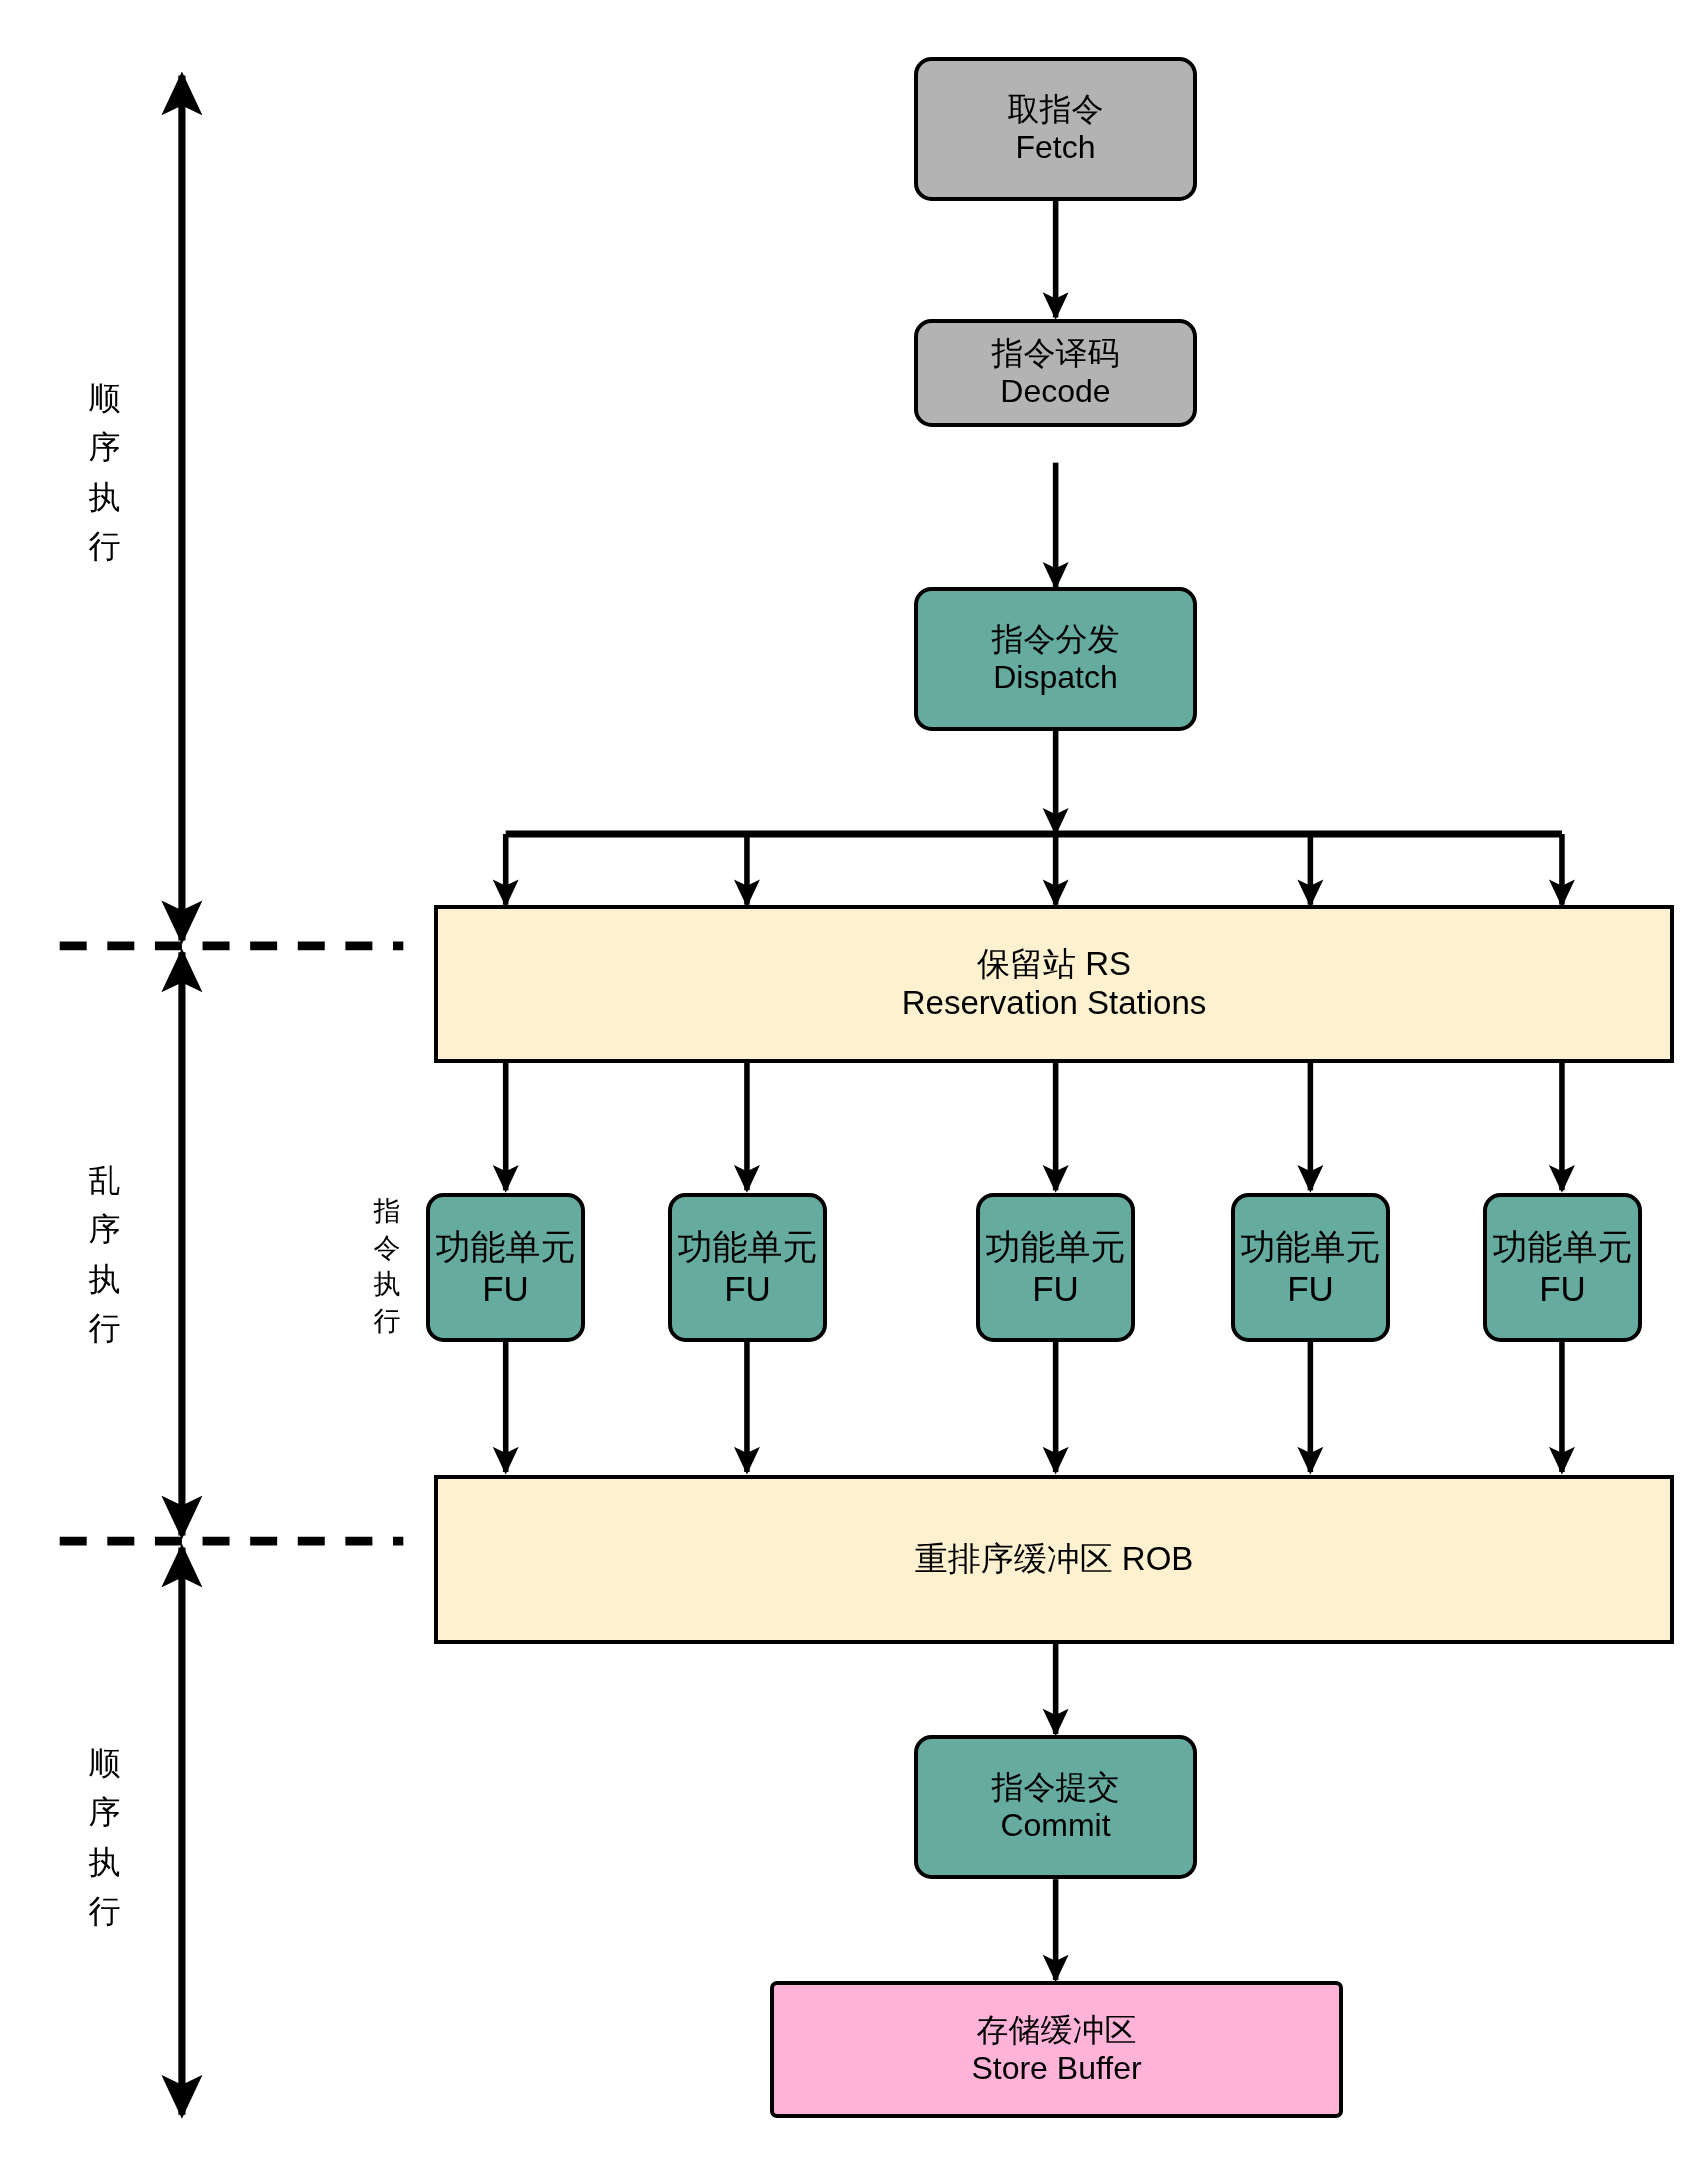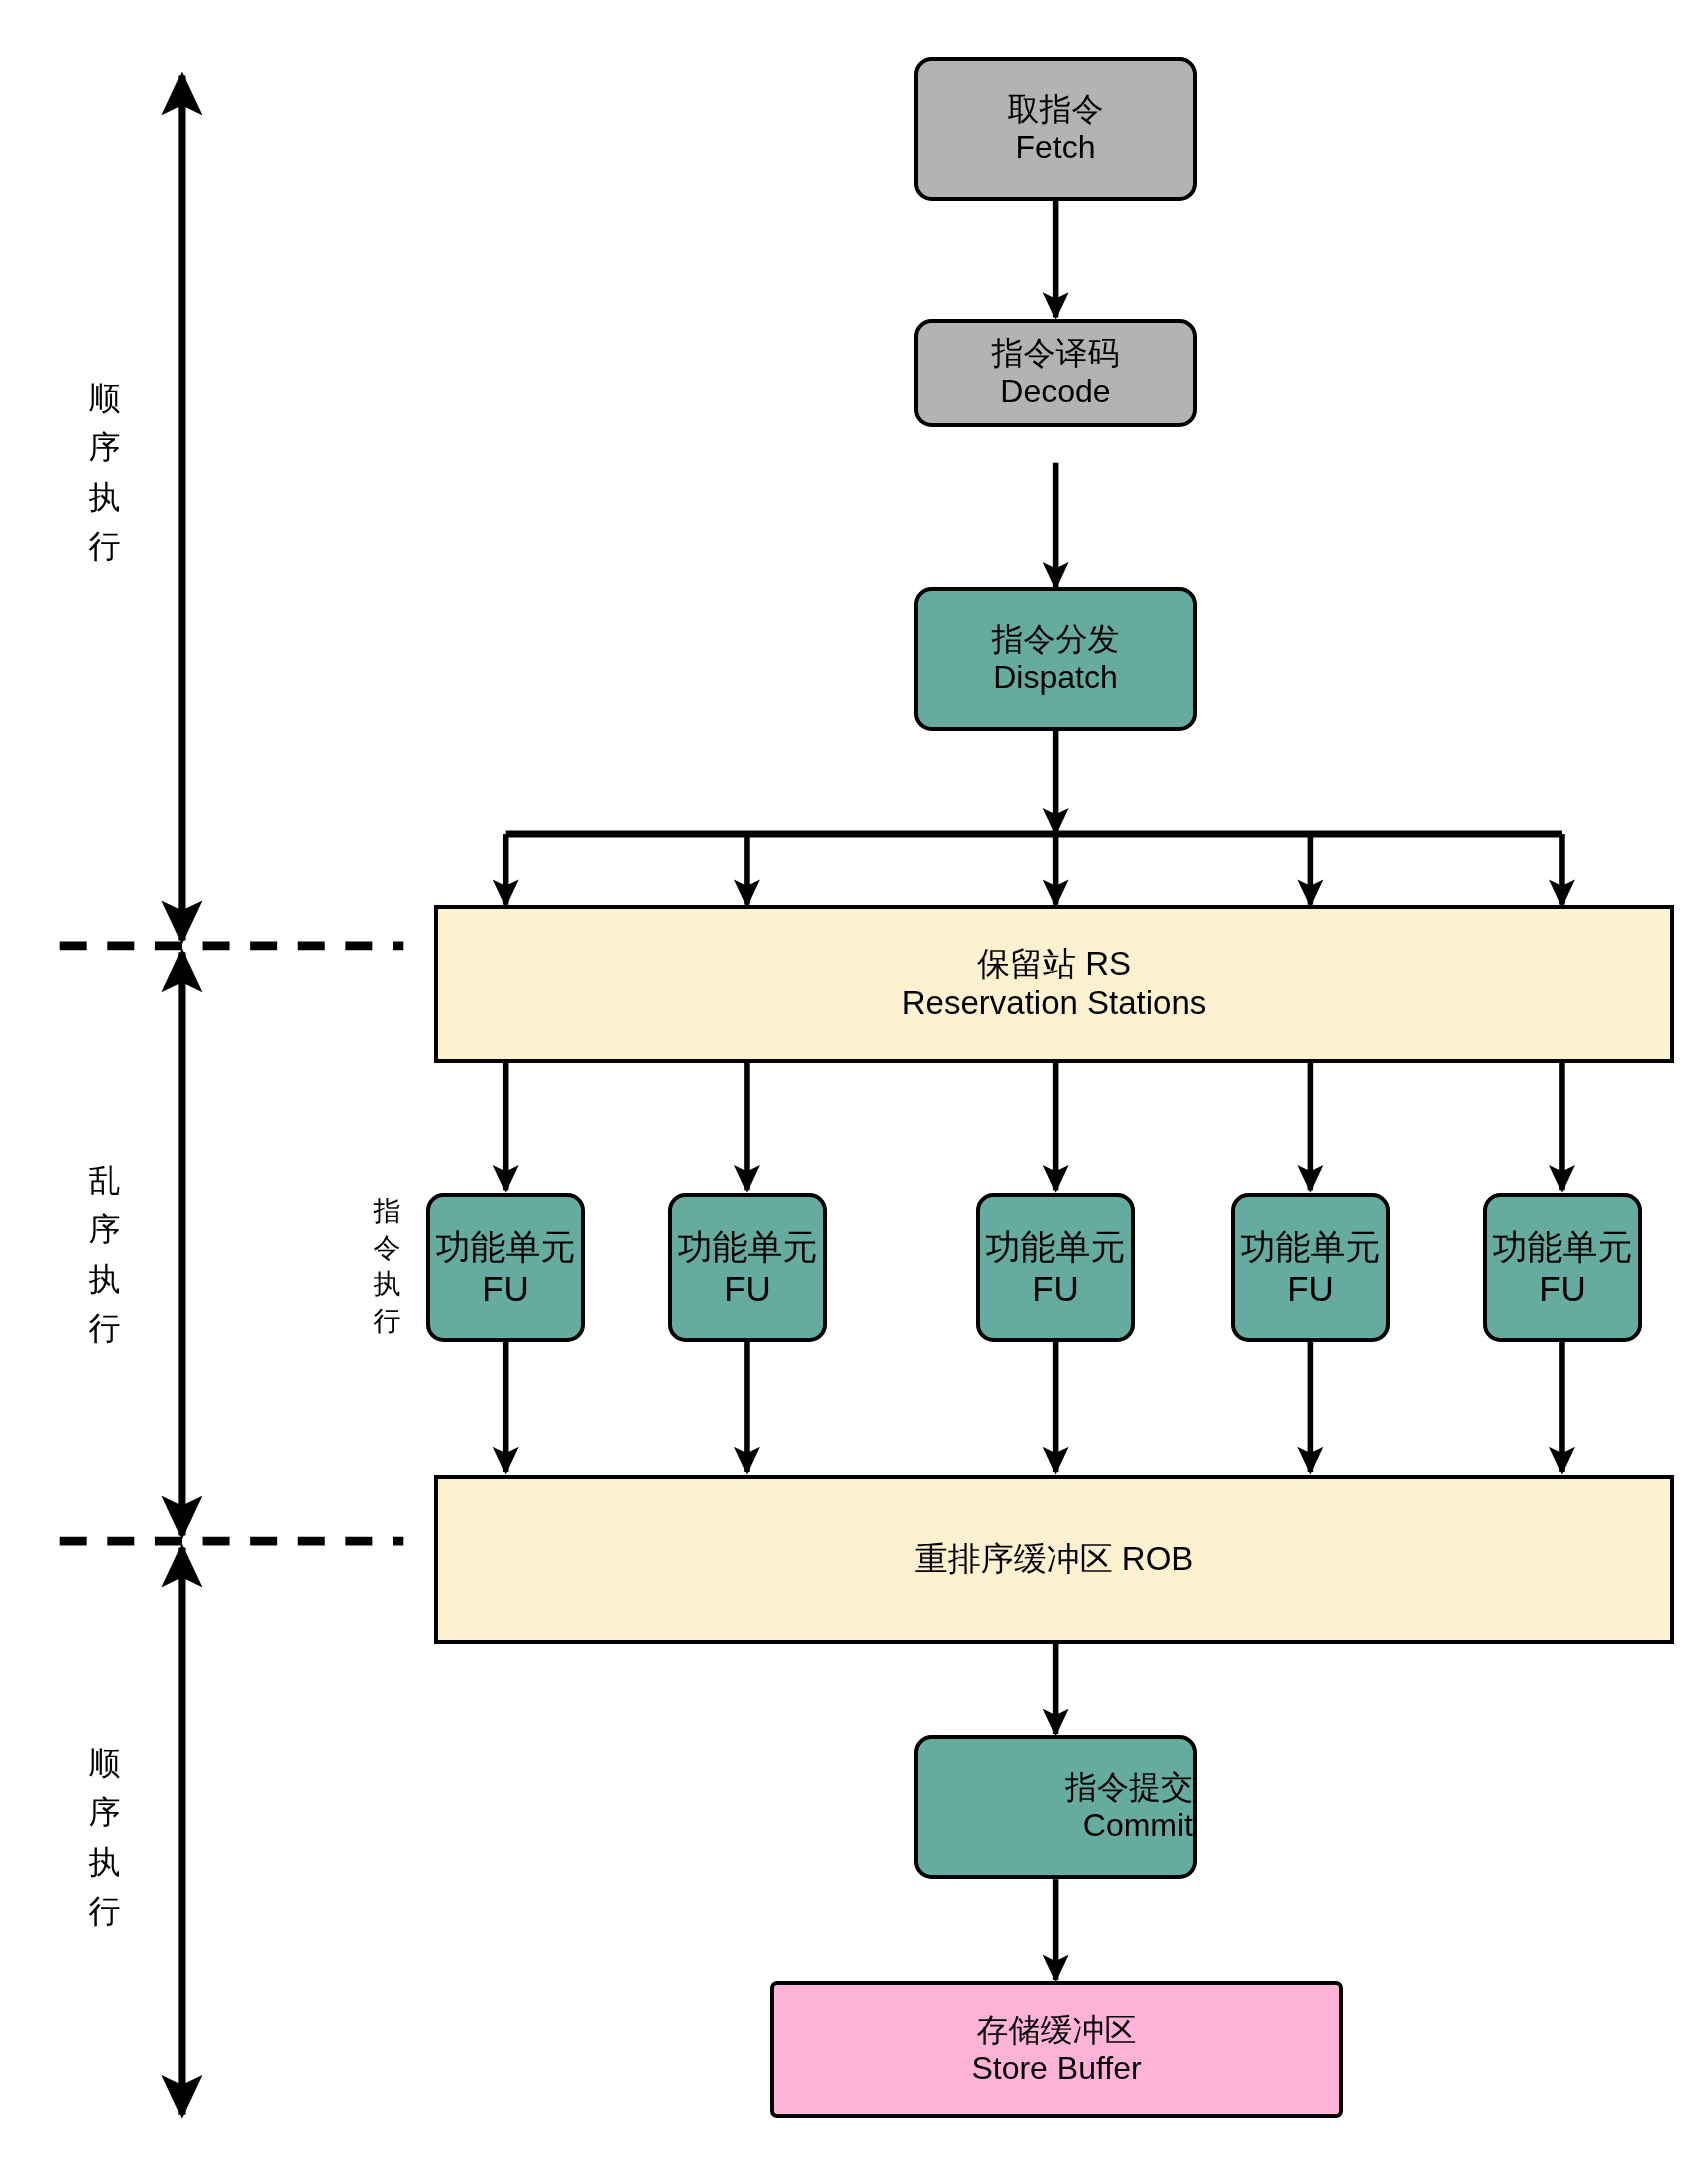--- a/index.html
+++ b/index.html
@@ -210,21 +210,21 @@
   </div>
   <div class="node rounded teal fu" style="left:1483px; top:1193px; width:159px; height:149px;">
     <span class="cn">功能单元</span>
     <span class="en">FU</span>
   </div>
 
   <div class="node cream wide" style="left:434px; top:1475px; width:1240px; height:169px;">
     <span class="cn">重排序缓冲区 ROB</span>
   </div>
 
-  <div class="node rounded teal" style="left:914px; top:1735px; width:283px; height:144px;align-items:flex-end;">
+  <div class="node rounded teal" style="left:914px; top:1735px; width:283px; height:144px;">
     <span class="cn">指令提交</span>
     <span class="en">Commit</span>
   </div>
 
   <div class="node pink" style="left:770px; top:1981px; width:573px; height:137px;border-radius:7px;">
     <span class="cn">存储缓冲区</span>
     <span class="en">Store Buffer</span>
   </div>
 
 </div>

